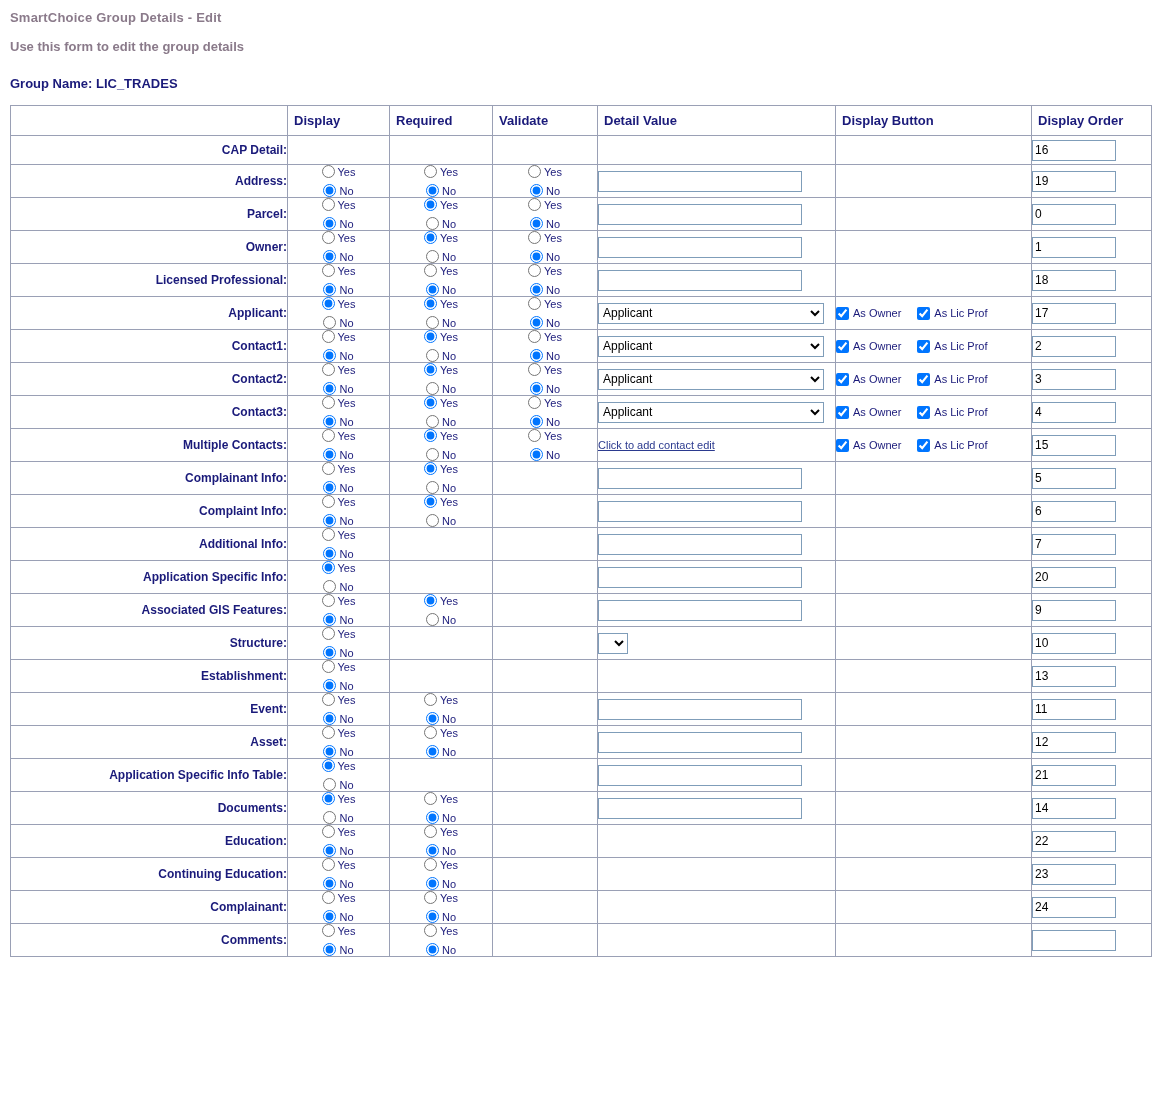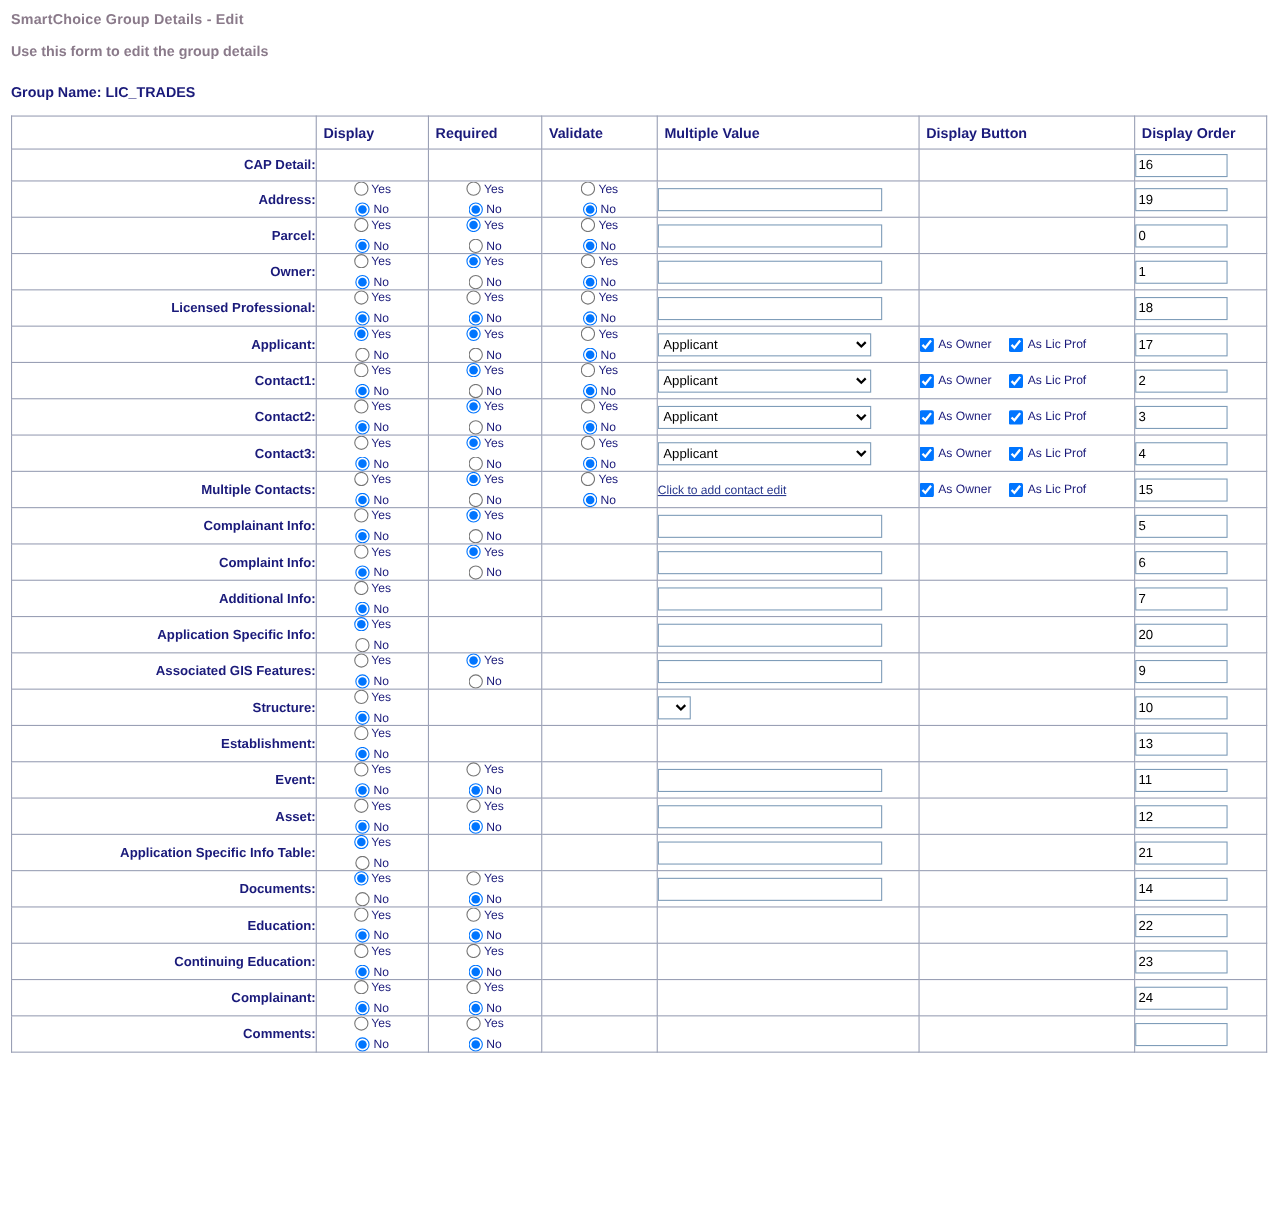--- a/index.html
+++ b/index.html
@@ -137,21 +137,21 @@
     height: 17px;
     font-size: 12px;
     font-family: "Liberation Sans", sans-serif;
     border: 1px solid #7f9db9;
     padding: 1px 2px;
     color: #000;
     background: #fff;
     box-sizing: content-box;
   }
   select.dd {
-    width: 194px;
+    width: 226px;
     height: 21px;
     font-size: 12px;
     font-family: "Liberation Sans", sans-serif;
     border: 1px solid #7f9db9;
     background: #fff;
     color: #000;
   }
   select.dd.small {
     width: 30px;
   }
@@ -180,21 +180,21 @@
       <col class="c-default">
         <col class="c-button">
         <col class="c-order">
     </colgroup>
     <thead>
       <tr>
         <th></th>
         <th>Display</th>
         <th>Required</th>
         <th>Validate</th>
-        <th>Multiple Value</th>
+        <th>Detail Value</th>
         <th>Display Button</th>
         <th>Display Order</th>
       </tr>
     </thead>
     <tbody id="rows-body">
         <tr>
           <td class="label">CAP Detail:</td>
           <td class="cell">
             <div class="cell-inner"></div>
           </td>

